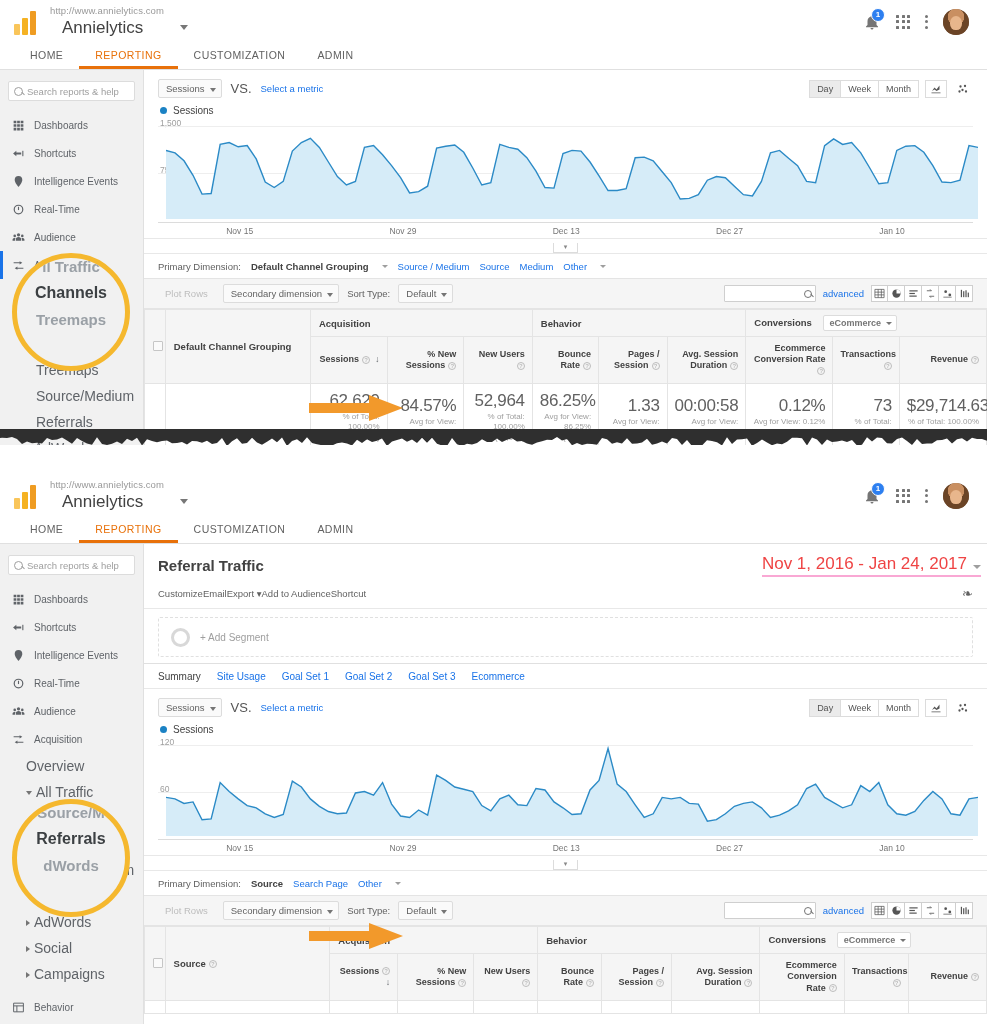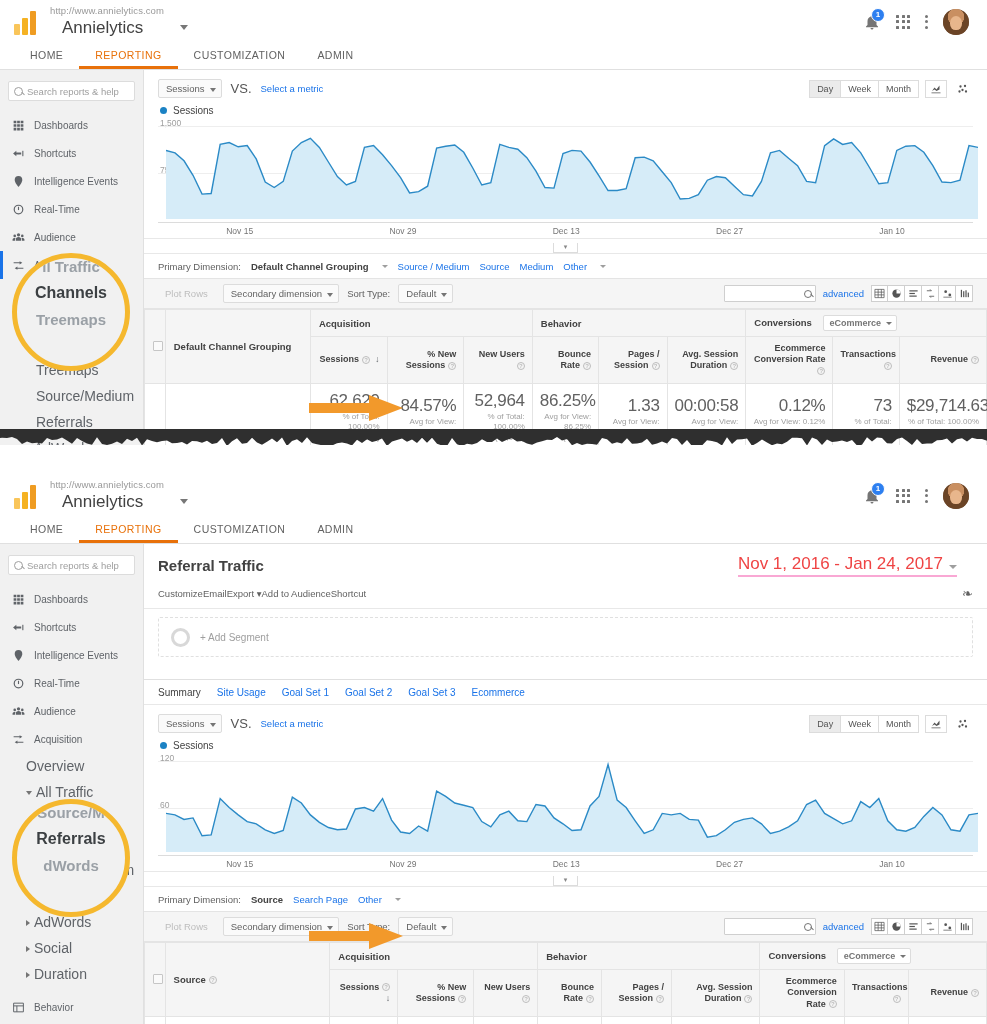--- a/index.html
+++ b/index.html
@@ -70,21 +70,21 @@
 
   
   .mag-circle { position:absolute; border:5px solid #f5b82e; border-radius:50%; background:#f1f1f1; z-index:30;
       display:flex; flex-direction:column; align-items:center; overflow:hidden; }
   .mag-circle .mtext { color:#9aa0a6; white-space:nowrap; font-weight:bold; }
   .mag-circle .mtext.mid { color:#3c4043; font-weight:bold; }
 
   
   .content { flex:1; background:#fff; min-width:0; position:relative; }
 
-  .rpt-head { display:flex; align-items:center; padding:10px 30px 6px 14px;justify-content:center; }
+  .rpt-head { display:flex; align-items:center; padding:10px 6px 6px 14px;justify-content:center; }
   .rpt-title { font-size:15px; color:#424242; font-weight:bold;}
   .daterange { margin-left:auto; font-size:17px; color:#ef4444; border-bottom:2px solid #f9a8d4; padding-bottom:1px;}
   .daterange .dcar { display:inline-block; margin-left:6px; width:0;height:0;
       border-left:4px solid transparent;border-right:4px solid transparent;border-top:4px solid #9e9e9e;}
   .rpt-actions { display:flex; align-items:center; padding:3px 14px 7px 14px; border-bottom:1px solid #e8e8e8;}
   .rpt-actions a { font-size:9.5px; color:#616161; text-decoration:none;}
   .rpt-actions .save-ico { margin-left:auto; font-size:13px; color:#616161;}
   .segbar { display:flex; gap:10px; padding:8px 14px 6px 14px; }
   .seg { flex:1; border:1px solid #e0e0e0; border-radius:2px; height:40px; display:flex; align-items:center; gap:10px; padding:0 12px;}
   .seg.dashed { border-style:dashed; color:#9e9e9e;}
@@ -92,21 +92,21 @@
   .donut::after{content:"";position:absolute;top:-3px;right:-1px;width:5px;height:5px;border-radius:50%;background:#2196c9;}
   .donut.gray { border-color:#d8d8d8;}
   .donut.gray::after{display:none;}
   .seg .st { font-size:10px; color:#424242;}
   .seg .sb { font-size:8.5px; color:#9e9e9e; }
   .seg.dashed .st { font-size:10px; color:#9e9e9e;}
 
   .tabstrip { padding:6px 14px 0 14px; }
   .tabpill { display:inline-block; border:1px solid #e0e0e0; border-bottom:1px solid #fff; padding:4px 12px;
        font-size:10px; color:#424242; font-weight:bold; position:relative; top:1px; background:#fff;}
-  .subtabs { border-top:1px solid #e0e0e0; margin:16px 0 0 0; padding:7px 14px 6px 14px; display:flex; gap:16px;
+  .subtabs { border-top:1px solid #e0e0e0; margin:0 0 0 0; padding:7px 14px 6px 14px; display:flex; gap:16px;
        border-bottom:1px solid #e8e8e8;}
   .subtabs a { font-size:10px; color:#1a73e8; text-decoration:none;}
   .subtabs a.active { color:#424242; font-weight:normal;}
 
   .metricbar { display:flex; align-items:center; gap:9px; padding:9px 14px 4px 14px; position:relative;}
   .sel { border:1px solid #dcdcdc; background:#fafafa; border-radius:2px; font-size:9.5px; color:#616161;
       padding:3px 16px 3px 7px; position:relative;}
   .sel::after { content:""; position:absolute; right:5px; top:50%; margin-top:-1px; width:0;height:0;
       border-left:3.5px solid transparent;border-right:3.5px solid transparent;border-top:4px solid #757575;}
   .vslbl { font-size:13px; font-weight:normal; color:#555;}
@@ -664,21 +664,21 @@
       </ul>
       <ul class="subnav">
         <li>Overview</li>
         <li><span class="tri open"></span><span>All Traffic</span></li>
         <li class="sub2">Channels</li>
         <li class="sub2">Treemaps</li>
         <li class="sub2">Source/Medium</li>
         <li class="sub2">Referrals</li>
         <li><span class="tri"></span><span>AdWords</span></li>
         <li><span class="tri"></span><span>Social</span></li>
-        <li><span class="tri"></span><span>Duration</span></li>
+        <li><span class="tri"></span><span>Campaigns</span></li>
       </ul>
       <ul class="snav" style="margin-top:6px">
         <li>
           <span class="sicon">
               <svg viewBox="0 0 24 24">
                 <path d="M3 4h18v16H3zM3 9h18" stroke="#5f6368" stroke-width="1.8" fill="none"></path>
                 <path d="M9 9v11" stroke="#5f6368" stroke-width="1.8" fill="none"></path>
               </svg>
             </span>
           <span>Behavior</span>

